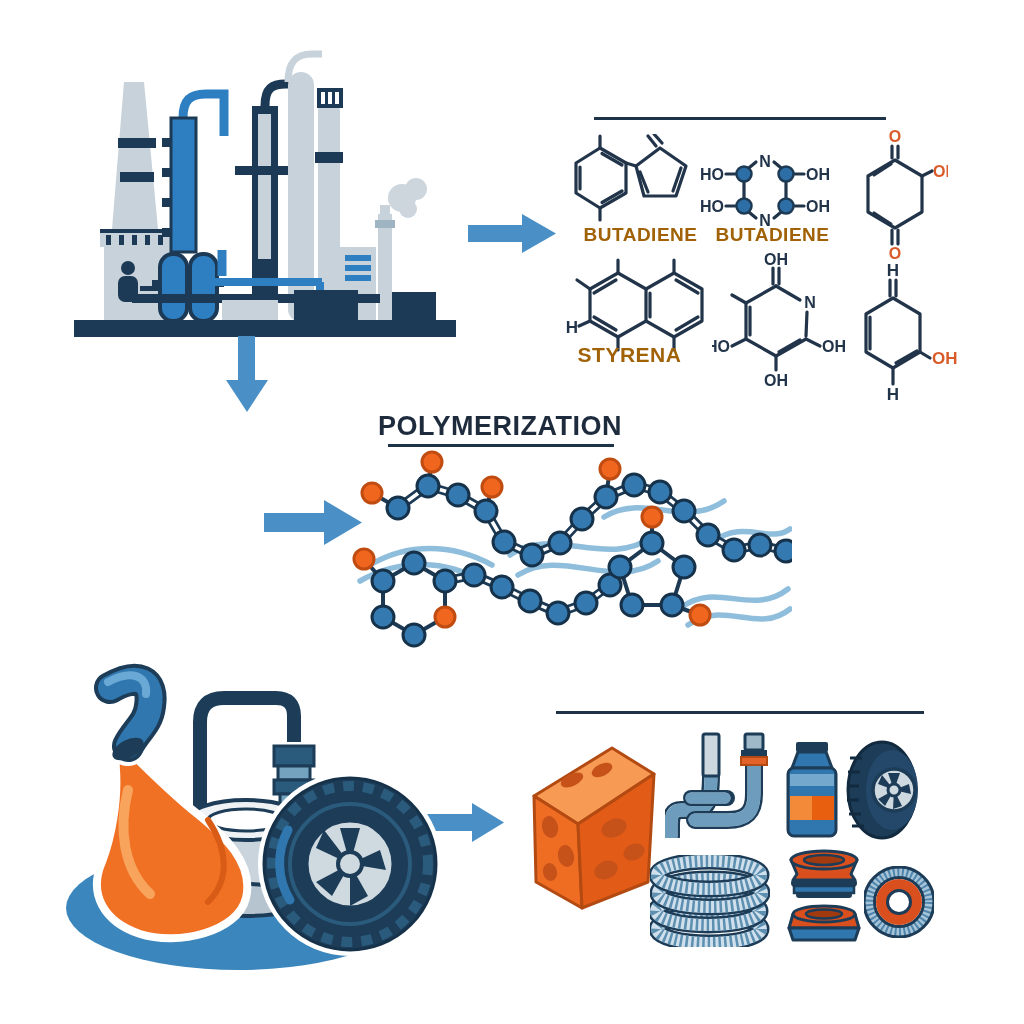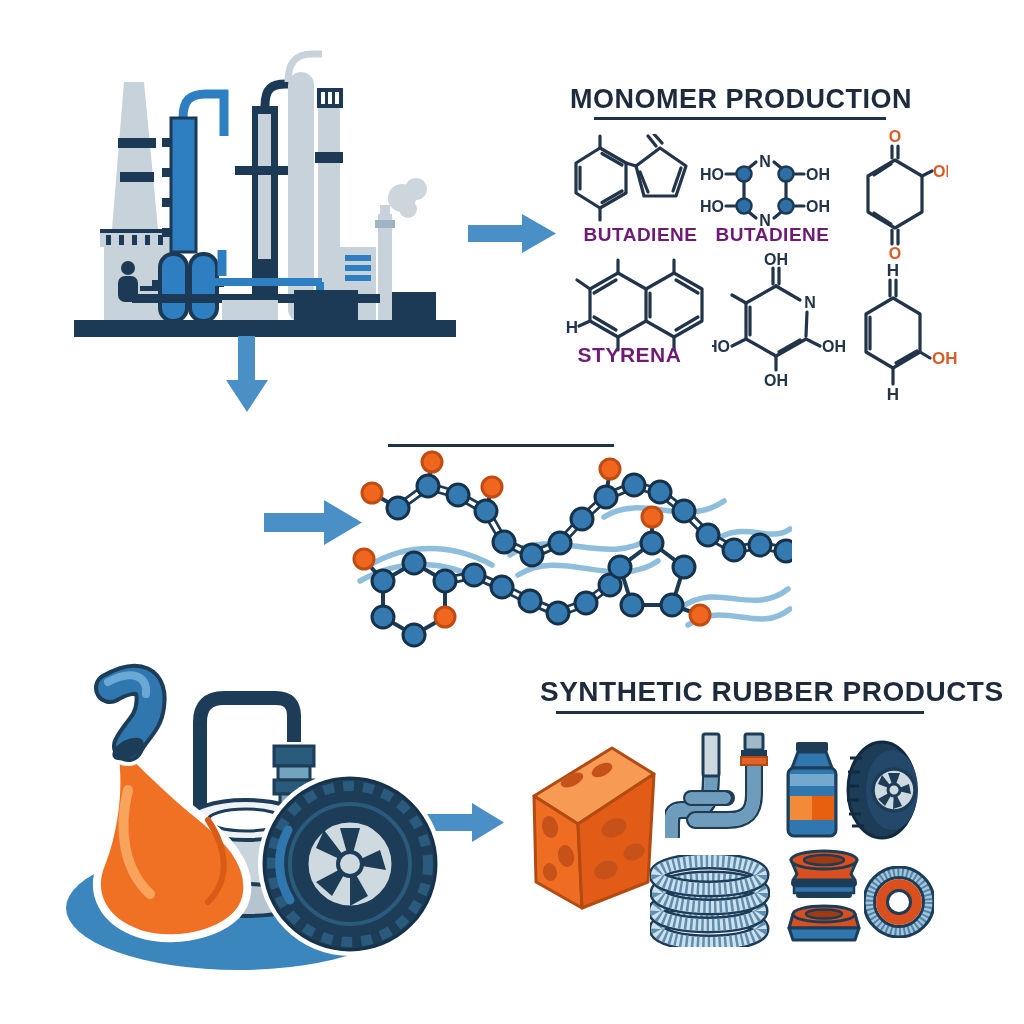--- a/index.html
+++ b/index.html
@@ -1,21 +1,21 @@
 <!DOCTYPE html>
 <html><head>
 <meta charset="utf-8">
 <style>
   html,body{margin:0;padding:0;background:#ffffff;}
   .canvas{position:relative;width:1024px;height:1024px;background:#ffffff;overflow:hidden;
           font-family:"Liberation Sans",sans-serif;}
   .abs{position:absolute;}
   .title{font-weight:bold;color:#1d2b3c;text-align:center;letter-spacing:.5px;white-space:nowrap;}
   .underline{background:#1e3348;height:3px;}
-  .mol-label{font-weight:bold;color:#701a75;text-align:center;letter-spacing:.5px;white-space:nowrap;}
+  .mol-label{font-weight:bold;color:#a16207;text-align:center;letter-spacing:.5px;white-space:nowrap;}
   svg text{font-family:"Liberation Sans",sans-serif;font-weight:bold;}
   .mol text{fill:#22344a;}
   .mol .orange{fill:#d95b2a;}
 </style>
 </head>
 <body>
 
 <div class="canvas">
 
   <svg class="abs" style="left:72px;top:42px" width="390" height="295" viewBox="0 0 390 295">
@@ -107,21 +107,20 @@
     </g>
   </svg>
 
   <svg class="abs" style="left:424px;top:801px" width="80" height="44" viewBox="0 0 80 44">
     <g>
       <rect x="0" y="13" width="50" height="17" fill="#4a90c6"></rect>
       <polygon points="48,2 80,21.5 48,41" fill="#4a90c6"></polygon>
     </g>
   </svg>
 
-  <div class="abs title" style="left:570px;top:84px;width:340px;font-size:27px">MONOMER PRODUCTION</div>
   <div class="abs underline" style="left:594px;top:117px;width:292px"></div>
 
   <svg class="abs mol" style="left:570px;top:134px" width="125" height="92" viewBox="0 0 125 92">
     <g stroke="#22344a" stroke-width="3.2" fill="none" stroke-linecap="round" stroke-linejoin="round">
       <path d="M30,14 L56,29 L56,59 L30,74 L6,59 L6,29 Z"></path>
       <path d="M10,33 L10,55"></path>
       <path d="M32,19.5 L52,31"></path>
       <path d="M32,68.5 L52,57"></path>
       <path d="M30,14 L30,2"></path>
       <path d="M30,74 L30,86"></path>
@@ -226,20 +225,21 @@
       <path d="M42,34 L42,18"></path>
         <path d="M48,34 L48,18"></path>
       <path d="M45,106 L45,122"></path>
       <path d="M72,90 L82,96"></path>
     </g>
     <text x="45" y="14" font-size="17" text-anchor="middle">H</text>
     <text x="84" y="102" font-size="17" text-anchor="start" class="orange">OH</text>
     <text x="45" y="138" font-size="17" text-anchor="middle">H</text>
   </svg>
 
+  <div class="abs title" style="left:378px;top:411px;width:240px;font-size:27px">POLYMERIZATION</div>
   <div class="abs underline" style="left:388px;top:444px;width:226px"></div>
 
   <svg class="abs" style="left:352px;top:447px" width="440" height="212" viewBox="0 0 440 212">
     <g stroke="#8fbedd" stroke-width="5.5" fill="none" stroke-linecap="round">
       <path d="M18,118 C55,96 100,96 140,118"></path>
       <path d="M8,134 C50,110 95,114 130,134"></path>
       <path d="M158,108 C200,78 255,122 300,90"></path>
       <path d="M166,128 C210,100 262,144 306,114"></path>
       <path d="M252,70 C292,45 332,82 372,54"></path>
       <path d="M330,160 C365,134 400,170 436,142"></path>
@@ -359,21 +359,20 @@
         <polygon points="292,214 282,178 302,178"></polygon>
         <polygon points="292,214 322,200 328,220"></polygon>
         <polygon points="292,214 310,246 292,256"></polygon>
         <polygon points="292,214 274,246 258,232"></polygon>
         <polygon points="292,214 258,198 266,180"></polygon>
       </g>
       <circle cx="292" cy="214" r="12" fill="#cfd9e0" stroke="#1d3c57" stroke-width="4"></circle>
     </g>
   </svg>
 
-  <div class="abs title" style="left:540px;top:676px;width:400px;font-size:28px">SYNTHETIC RUBBER PRODUCTS</div>
   <div class="abs underline" style="left:556px;top:711px;width:368px"></div>
 
   <svg class="abs" style="left:526px;top:732px" width="135" height="180" viewBox="0 0 135 180">
     <g stroke="#ffffff" stroke-width="8" stroke-linejoin="round">
       <polygon points="8,64 86,16 128,42 52,92"></polygon>
       <polygon points="8,64 52,92 56,176 10,150"></polygon>
       <polygon points="52,92 128,42 122,150 56,176"></polygon>
     </g>
     <polygon points="8,64 86,16 128,42 52,92" fill="#f79a54" stroke="#b34a12" stroke-width="3" stroke-linejoin="round"></polygon>
     <polygon points="8,64 52,92 56,176 10,150" fill="#ef6d22" stroke="#b34a12" stroke-width="3" stroke-linejoin="round"></polygon>

